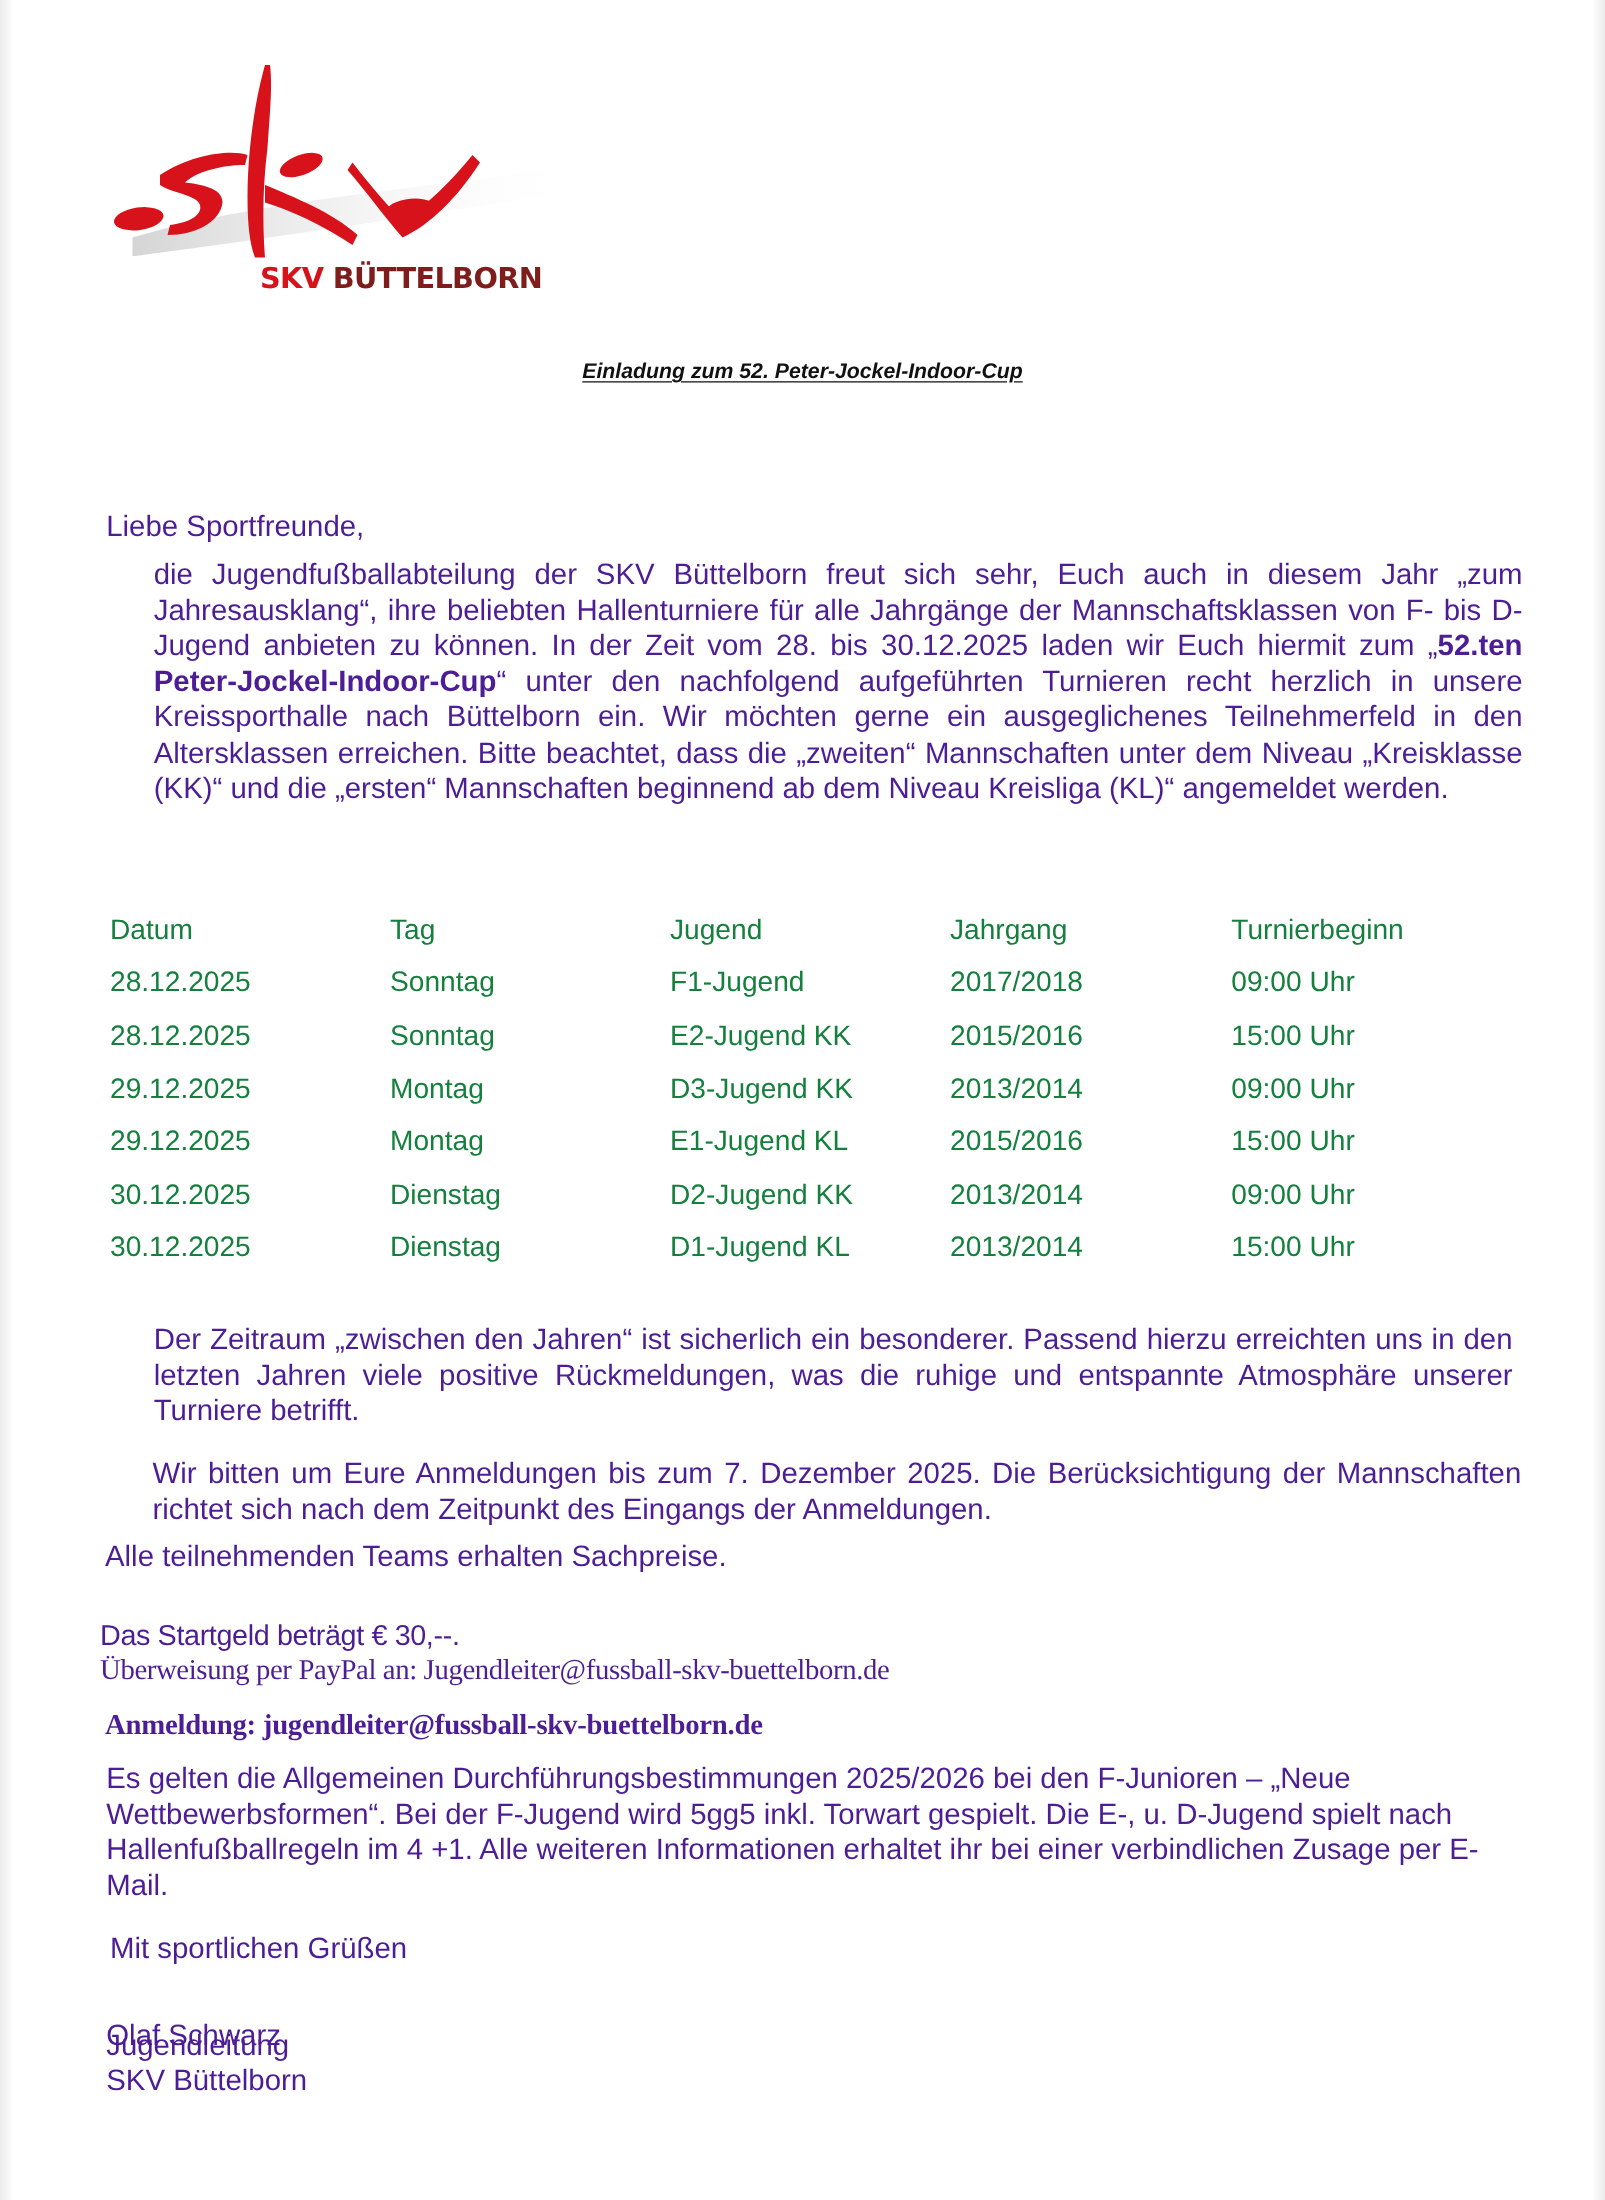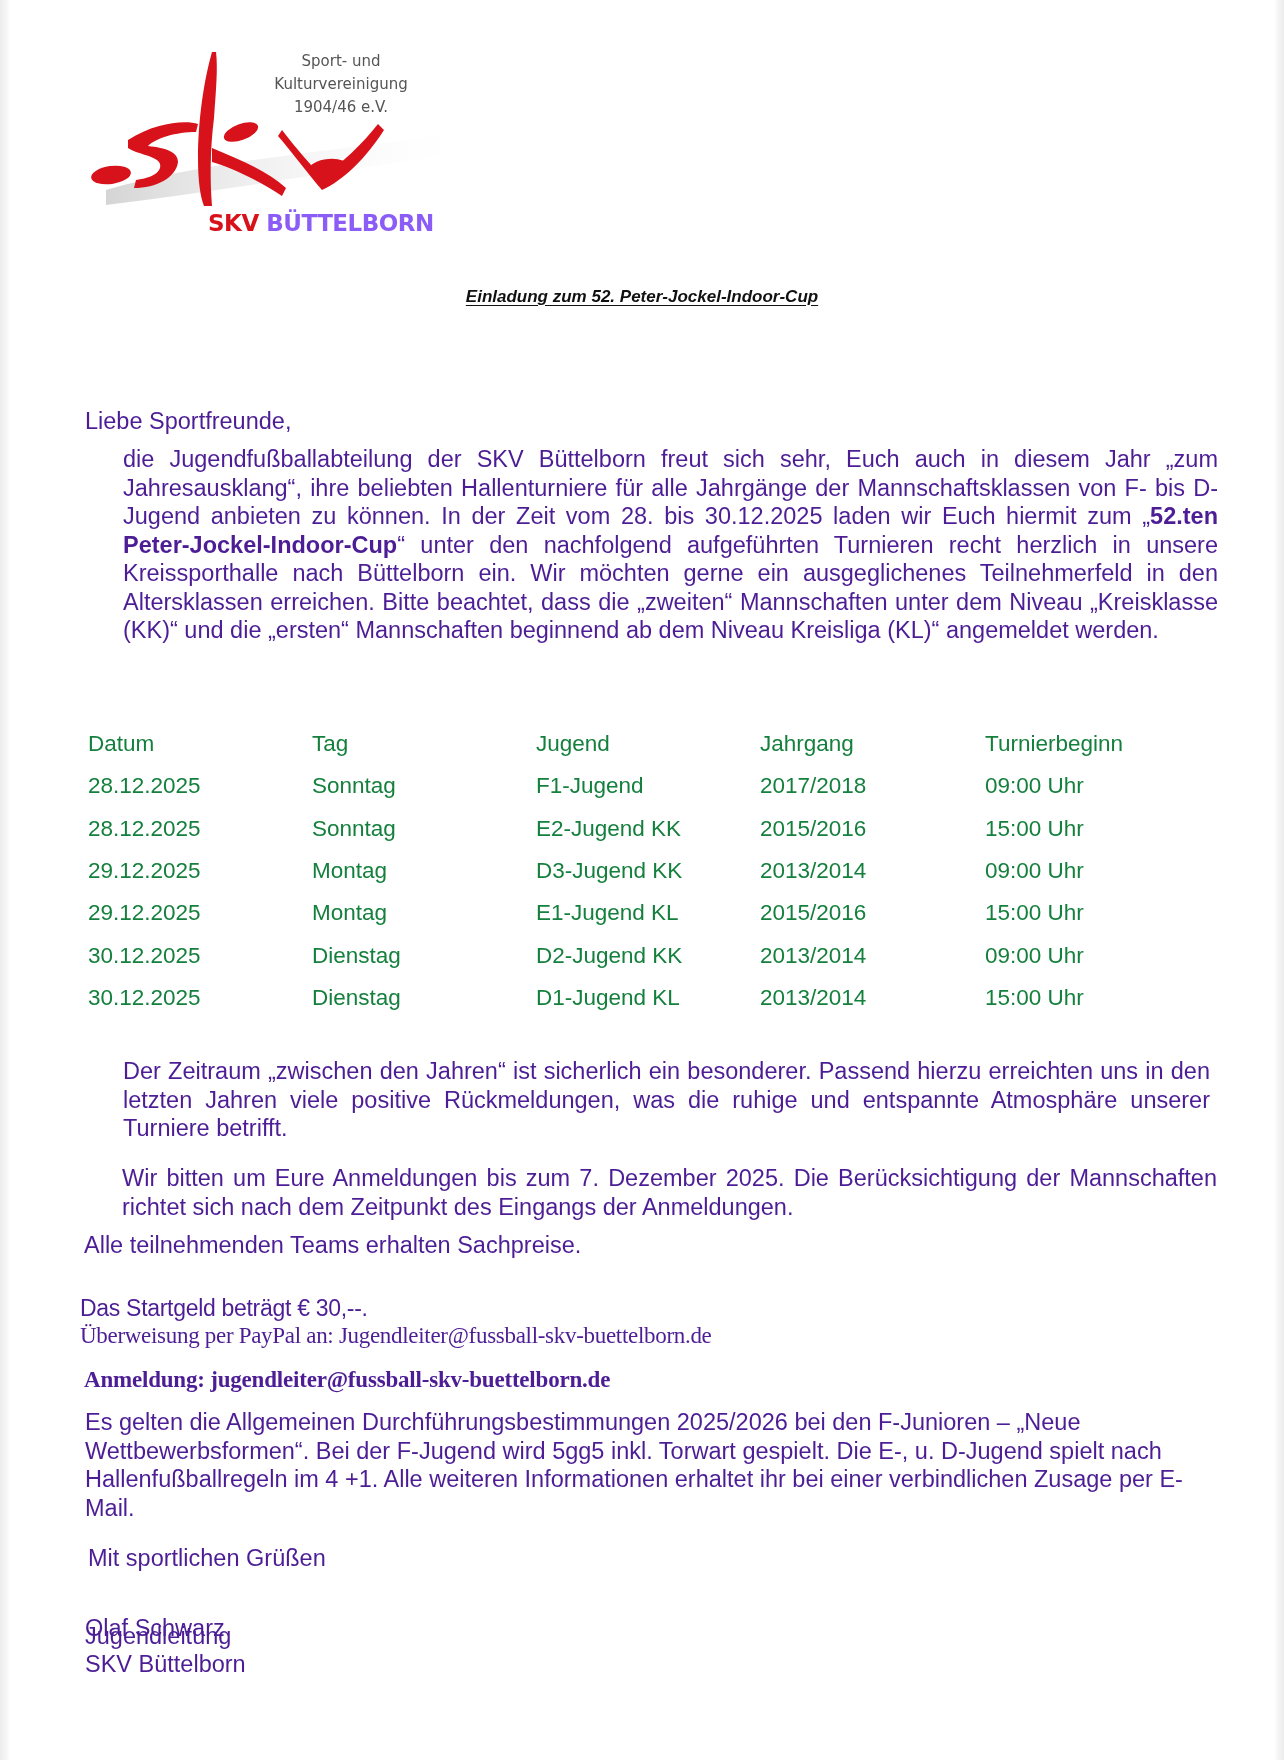--- a/index.html
+++ b/index.html
@@ -44,21 +44,21 @@
     .logo-name {
       position: absolute;
       left: 122px; top: 170px;
       font-family: "DejaVu Sans", sans-serif;
       font-weight: bold;
       font-size: 23px;
       letter-spacing: -0.5px;
       white-space: nowrap;
     }
     .logo-name .red { color: #d7121b; }
-    .logo-name .dark { color: #8b5cf6; margin-top: 24px; }
+    .logo-name .dark { color: #7f1d1d; margin-top: 24px; }
 
     
     .doc-title {
       position: absolute;
       left: 0; top: 287px;
       width: 1284px;
       text-align: center;
       font-size: 17px;
       font-weight: bold;
       font-style: italic;
@@ -137,25 +137,20 @@
     <path d="M126 12 C 118 40, 112 80, 112 118 C 112 140, 114 156, 118 166 L 126 166 C 124 140, 124 110, 128 78 C 130 50, 132 28, 130 12 Z" fill="#d7121b"></path>
 
     <ellipse cx="155" cy="92" rx="18" ry="8" fill="#d7121b" transform="rotate(-20 155 92)"></ellipse>
 
     <path d="M126 108 C 150 118, 180 130, 200 148 L 196 156 C 172 140, 146 128, 126 122 Z" fill="#d7121b"></path>
 
     <path d="M196 90 C 210 108, 225 126, 236 136 C 256 124, 276 104, 292 84 L 298 90 C 280 118, 258 140, 236 150 C 222 134, 206 112, 192 96 Z" fill="#d7121b"></path>
 
     <ellipse cx="243" cy="128" rx="20" ry="9" fill="#d7121b" transform="rotate(-5 243 128)"></ellipse>
   </svg>
-  <div class="logo-tagline">
-    <span>Sport- und</span>
-    <span>Kulturvereinigung</span>
-    <span>1904/46 e.V.</span>
-  </div>
   <div class="logo-name">
     <span class="red">SKV</span>
     <span class="dark">BÜTTELBORN</span>
   </div>
 </div>
 
 <div class="doc-title">Einladung zum 52. Peter-Jockel-Indoor-Cup</div>
 
 <div class="txt salutation">Liebe Sportfreunde,</div>
 <div class="txt intro just"><span>die Jugendfußballabteilung der SKV Büttelborn freut sich sehr, Euch auch in diesem Jahr „zum Jahresausklang“, ihre beliebten Hallenturniere für alle Jahrgänge der Mannschaftsklassen von F- bis D-Jugend anbieten zu können. In der Zeit vom 28. bis 30.12.2025 laden wir Euch hiermit zum „</span><b>52.ten Peter-Jockel-Indoor-Cup</b><span>“ unter den nachfolgend aufgeführten Turnieren recht herzlich in unsere Kreissporthalle nach Büttelborn ein. Wir möchten gerne ein ausgeglichenes Teilnehmerfeld in den Altersklassen erreichen. Bitte beachtet, dass die „zweiten“ Mannschaften unter dem Niveau „Kreisklasse (KK)“ und die „ersten“ Mannschaften beginnend ab dem Niveau Kreisliga (KL)“ angemeldet werden.</span></div>

